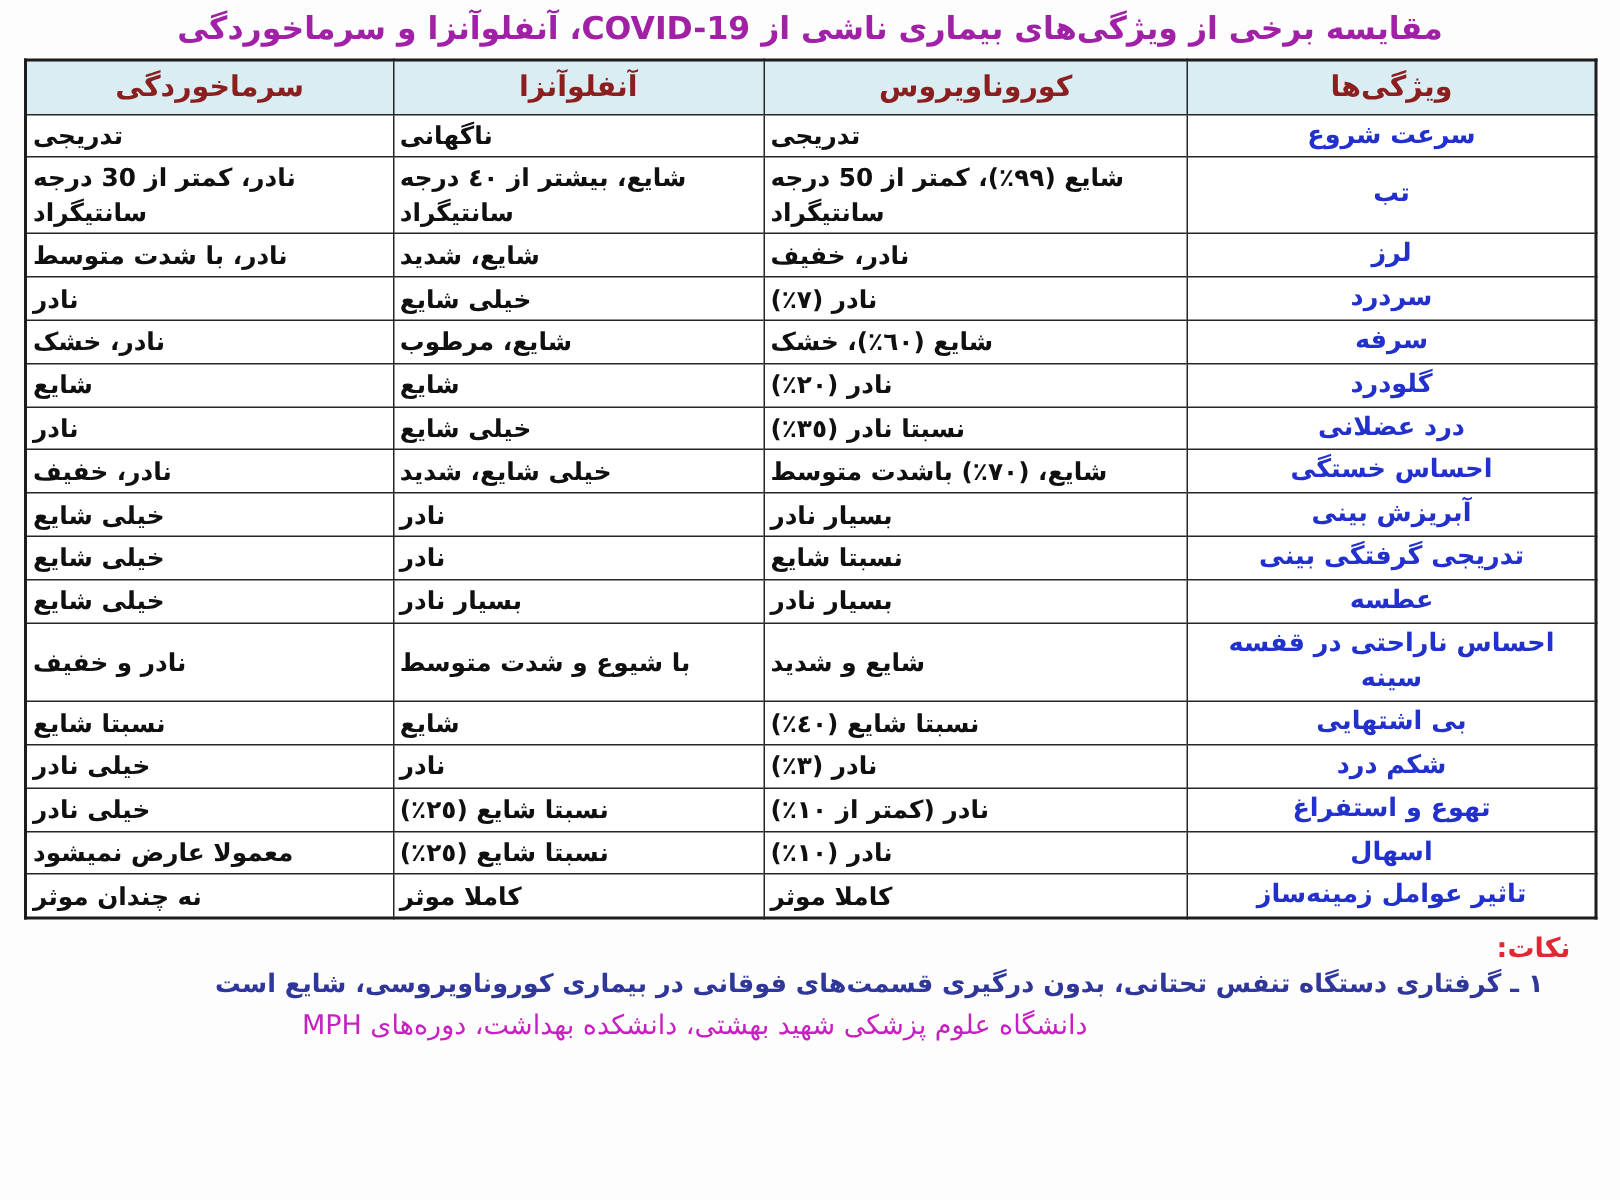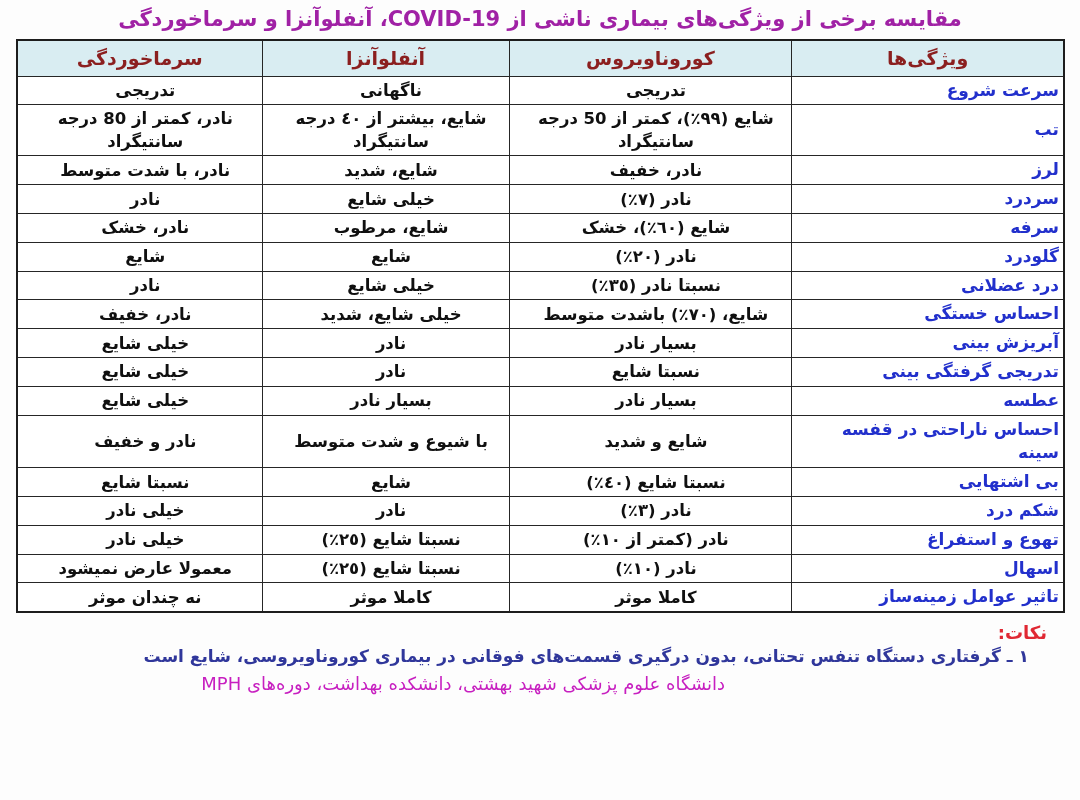--- a/index.html
+++ b/index.html
@@ -43,29 +43,30 @@
     font-size: 19px;
     font-weight: bold;
     text-align: center;
     padding: 5px 4px;
     height: 36px;
   }
   td.feature {
     color: #2230cc;
     font-size: 17px;
     font-weight: bold;
+    text-align: center;
     padding: 2px 4px;
     line-height: 1.4;
   }
   td.val {
     color: #101010;
     font-size: 16.5px;
     font-weight: bold;
-    text-align: center;
-    padding: 2px 8px 2px 19px;
+    text-align: left;
+    padding: 2px 8px 2px 4px;
     line-height: 1.4;
     height: 28px;
   }
   .notes {
     margin-top: 9px;
     padding: 0 18px 0 0;
   }
   .notes-label {
     color: #e02833;
     font-size: 18px;
@@ -114,21 +115,21 @@
       <tr>
         <td class="feature">سرعت شروع</td>
         <td class="val">تدریجی</td>
         <td class="val">ناگهانی</td>
         <td class="val">تدریجی</td>
       </tr>
       <tr>
         <td class="feature">تب</td>
         <td class="val">شایع (٩٩٪)، کمتر از 50 درجه سانتیگراد</td>
         <td class="val">شایع، بیشتر از ٤٠ درجه سانتیگراد</td>
-        <td class="val">نادر، کمتر از 80 درجه سانتیگراد</td>
+        <td class="val">نادر، کمتر از 30 درجه سانتیگراد</td>
       </tr>
       <tr>
         <td class="feature">لرز</td>
         <td class="val">نادر، خفیف</td>
         <td class="val">شایع، شدید</td>
         <td class="val">نادر، با شدت متوسط</td>
       </tr>
       <tr>
         <td class="feature">سردرد</td>
         <td class="val">نادر (٧٪)</td>

